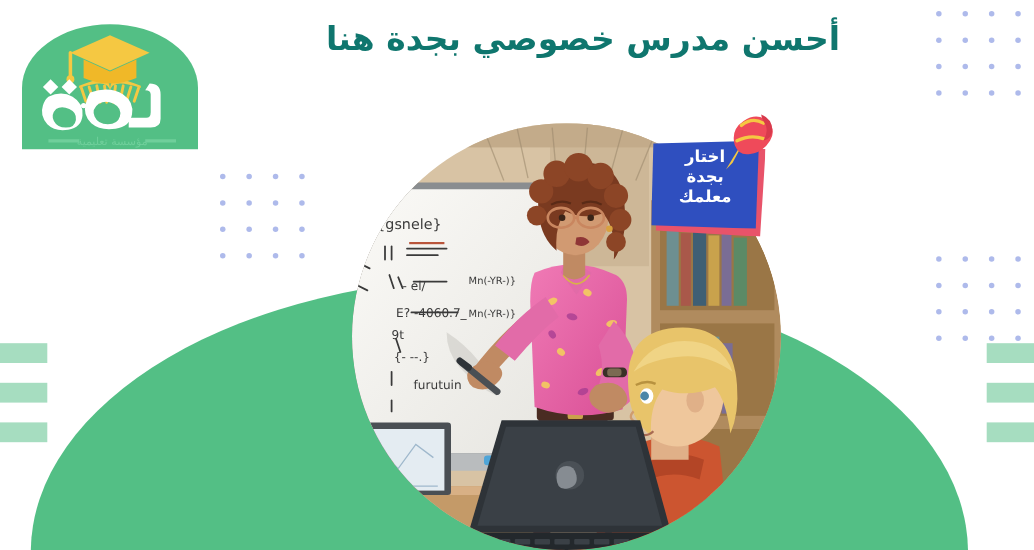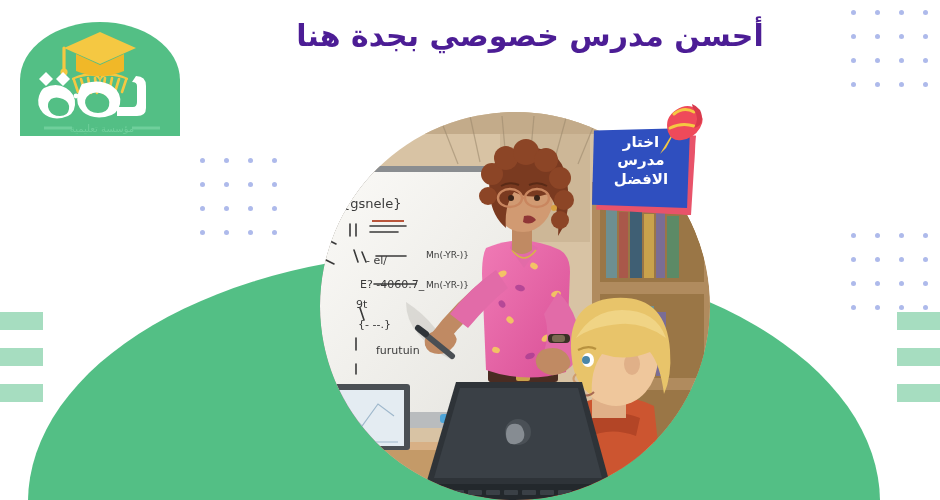--- a/index.html
+++ b/index.html
@@ -37,21 +37,21 @@
   }
   .logo svg { display: block; width: 100%; height: 100%; }
 
   
   .headline {
     position: absolute;
     left: 250px; top: 16px;
     width: 560px;
     text-align: center;
     direction: rtl;
-    color: #4c1d95;
+    color: #0f766e;
     font-size: 30px;
     font-weight: bold;
     line-height: 1.35;
     letter-spacing: 0px;
     z-index: 6;
   }
 
   
   .dots {
     position: absolute;
@@ -465,22 +465,22 @@
         </g>
       </g>
     </svg>
   </div>
 
   <div class="badge">
     <div class="badge-bg shadow"></div>
     <div class="badge-bg"></div>
     <div class="badge-text">
       <div>اختار</div>
-      <div>مدرس</div>
-      <div>الافضل</div>
+      <div>بجدة</div>
+      <div>معلمك</div>
     </div>
     <div class="pin">
       <svg viewBox="0 0 56 58" xmlns="http://www.w3.org/2000/svg">
         <path d="M30 20 L14 50 L8 56 L14 46 Z" fill="#f5c842"></path>
         <path d="M16 34 q-4 -14 8 -22 q12 -8 22 0 q8 8 2 18 q-6 10 -18 12 q-10 2 -14 -8 z" fill="#ef4a5a"></path>
         <path d="M22 16 q10 -8 20 -2" stroke="#f5c842" stroke-width="3" fill="none" stroke-linecap="round"></path>
         <path d="M18 30 q12 -6 24 -2" stroke="#f5c842" stroke-width="3" fill="none" stroke-linecap="round"></path>
         <path d="M40 6 q10 4 10 14 q0 8 -8 10 q6 -10 0 -18 q-2 -4 -2 -6 z" fill="#d83a4c"></path>
       </svg>
     </div>

